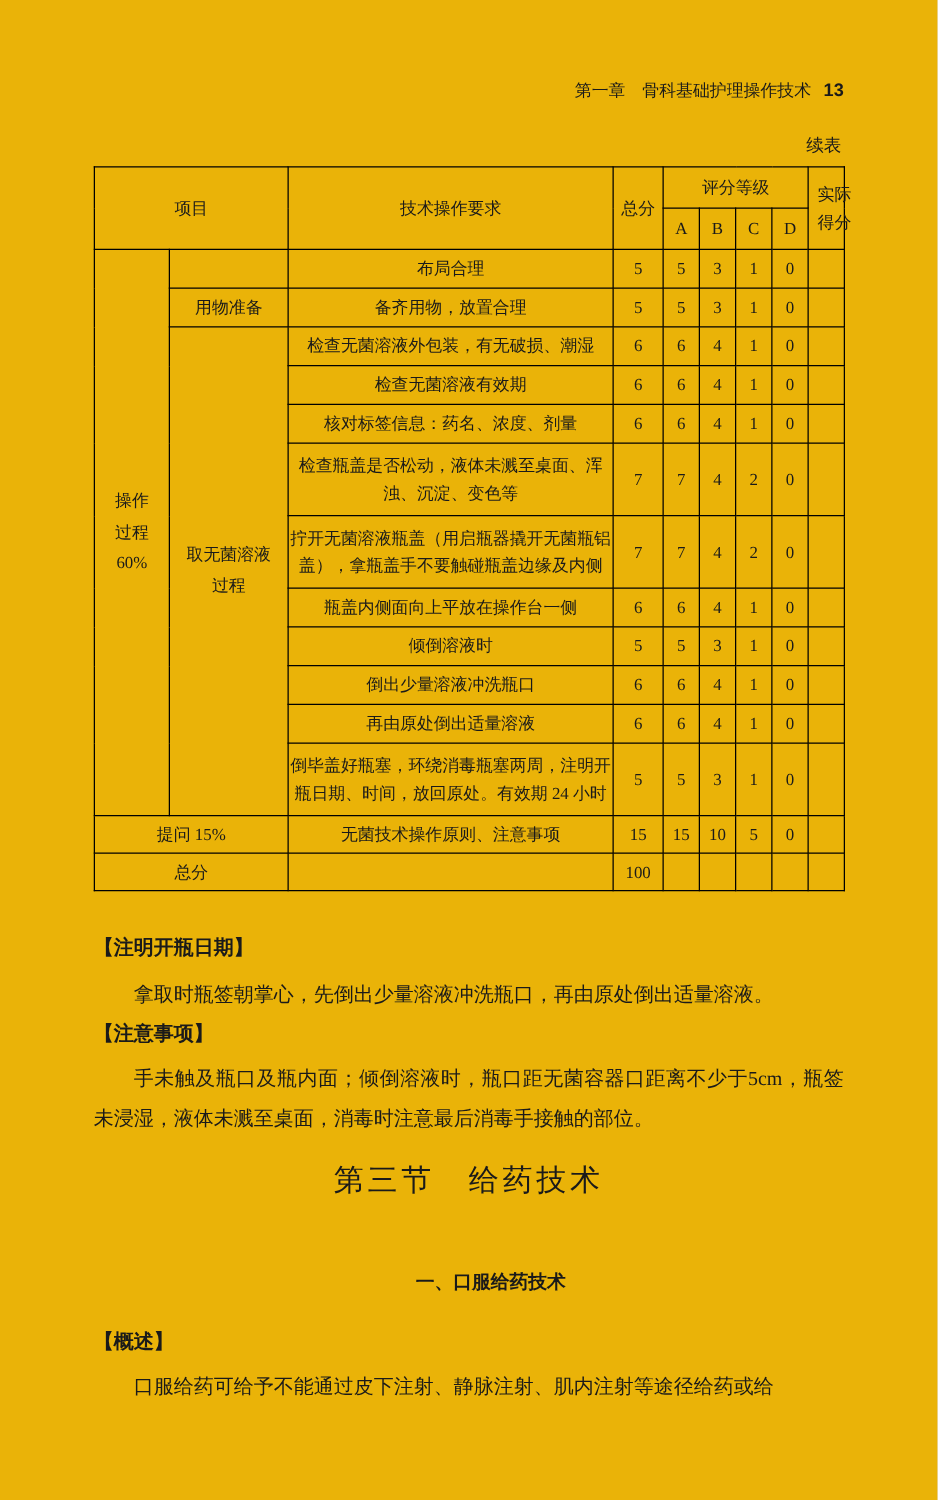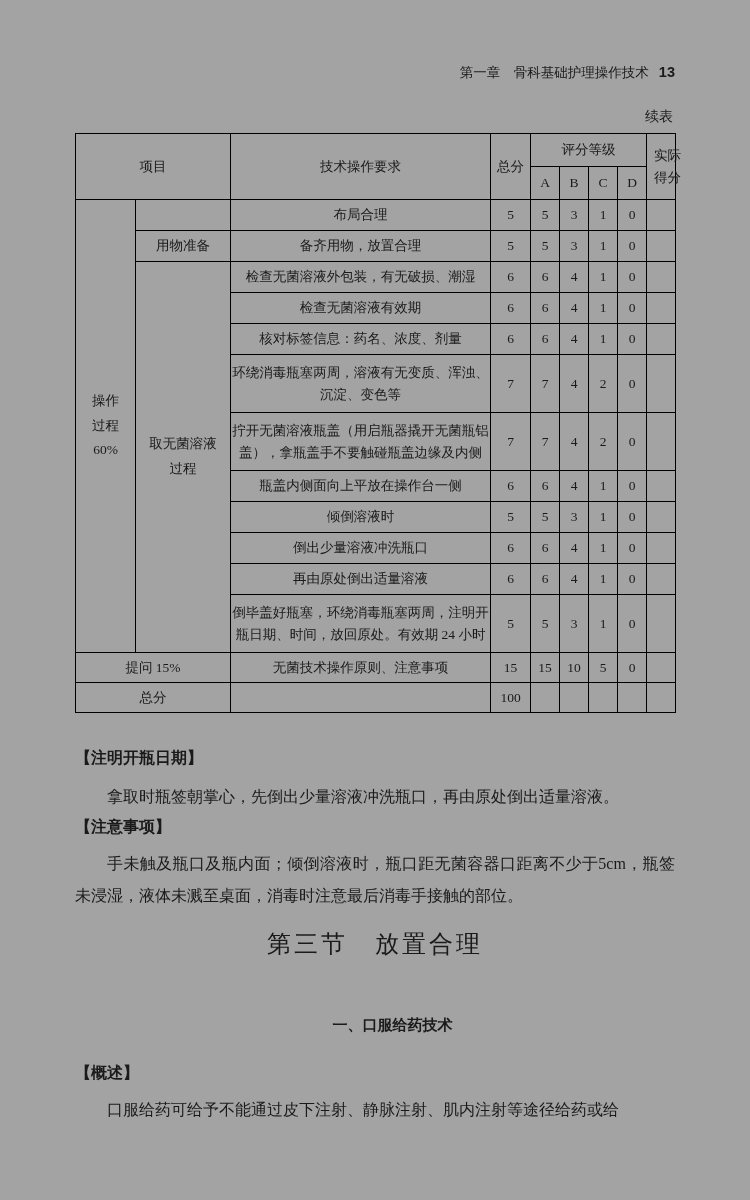--- a/index.html
+++ b/index.html
@@ -1,21 +1,21 @@
 <!DOCTYPE html>
 <html><head>
 <meta charset="utf-8">
 <style>
   * { margin:0; padding:0; box-sizing:border-box; }
   html,body { background:#e8e8e8; }
   .page {
     position:relative;
     width:750px; height:1200px;
     margin:0 auto;
-    background:#a3a3a3;
+    background:#eab308;
     font-family:"Liberation Serif","DejaVu Serif",serif;
     color:#1a1a1a;
     overflow:hidden;
   }
   
   .running-header {
     position:absolute; top:64px; right:75px;
     font-family:"Liberation Sans","DejaVu Sans",sans-serif;
     font-size:13.5px; color:#1a1a1a;
     display:flex; align-items:baseline; gap:10px;
@@ -172,21 +172,21 @@
       <td class="req">核对标签信息：药名、浓度、剂量</td>
       <td>6</td>
       <td>6</td>
       <td>4</td>
       <td>1</td>
       <td>0</td>
       <td></td>
     </tr>
 
     <tr class="rh-d">
-      <td class="req">环绕消毒瓶塞两周，溶液有无变质、浑浊、沉淀、变色等</td>
+      <td class="req">检查瓶盖是否松动，液体未溅至桌面、浑浊、沉淀、变色等</td>
       <td>7</td>
       <td>7</td>
       <td>4</td>
       <td>2</td>
       <td>0</td>
       <td></td>
     </tr>
 
     <tr class="rh-d">
       <td class="req">拧开无菌溶液瓶盖（用启瓶器撬开无菌瓶铝盖），拿瓶盖手不要触碰瓶盖边缘及内侧</td>
@@ -271,20 +271,20 @@
     </tr>
   </tbody>
     </table>
 
   <div class="block bracket-heading" style="top:748px;">【注明开瓶日期】</div>
   <div class="block body-para" style="top:781px;">拿取时瓶签朝掌心，先倒出少量溶液冲洗瓶口，再由原处倒出适量溶液。</div>
 
   <div class="block bracket-heading" style="top:817px;">【注意事项】</div>
   <div class="block body-para" style="top:848px;">手未触及瓶口及瓶内面；倾倒溶液时，瓶口距无菌容器口距离不少于5cm，瓶签未浸湿，液体未溅至桌面，消毒时注意最后消毒手接触的部位。</div>
 
-  <div class="block section-title" style="top:928px;">第三节　放置合理</div>
+  <div class="block section-title" style="top:928px;">第三节　给药技术</div>
 
   <div class="block subsection-title" style="top:1016px; left:110px; width:565px;">一、口服给药技术</div>
 
   <div class="block body-para" style="top:1094px;">口服给药可给予不能通过皮下注射、静脉注射、肌内注射等途径给药或给</div>
   <div class="block bracket-heading" style="top:1063px;">【概述】</div>
 
 </div>
 
 </body></html>

